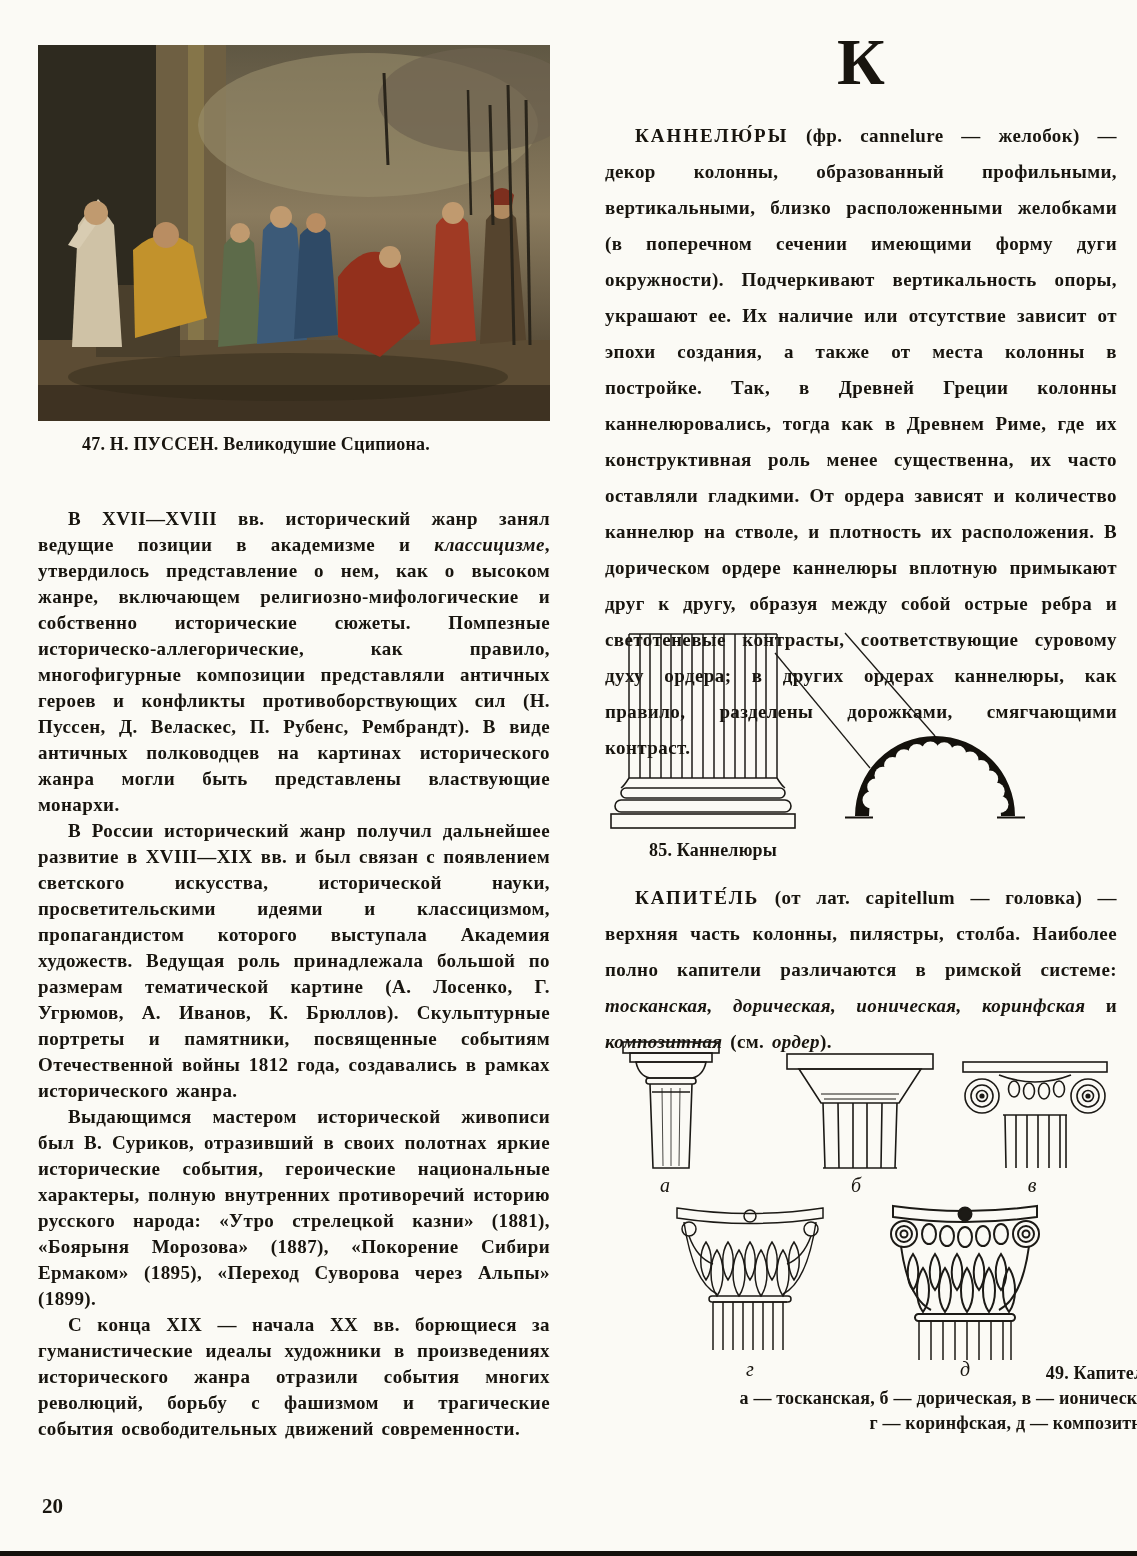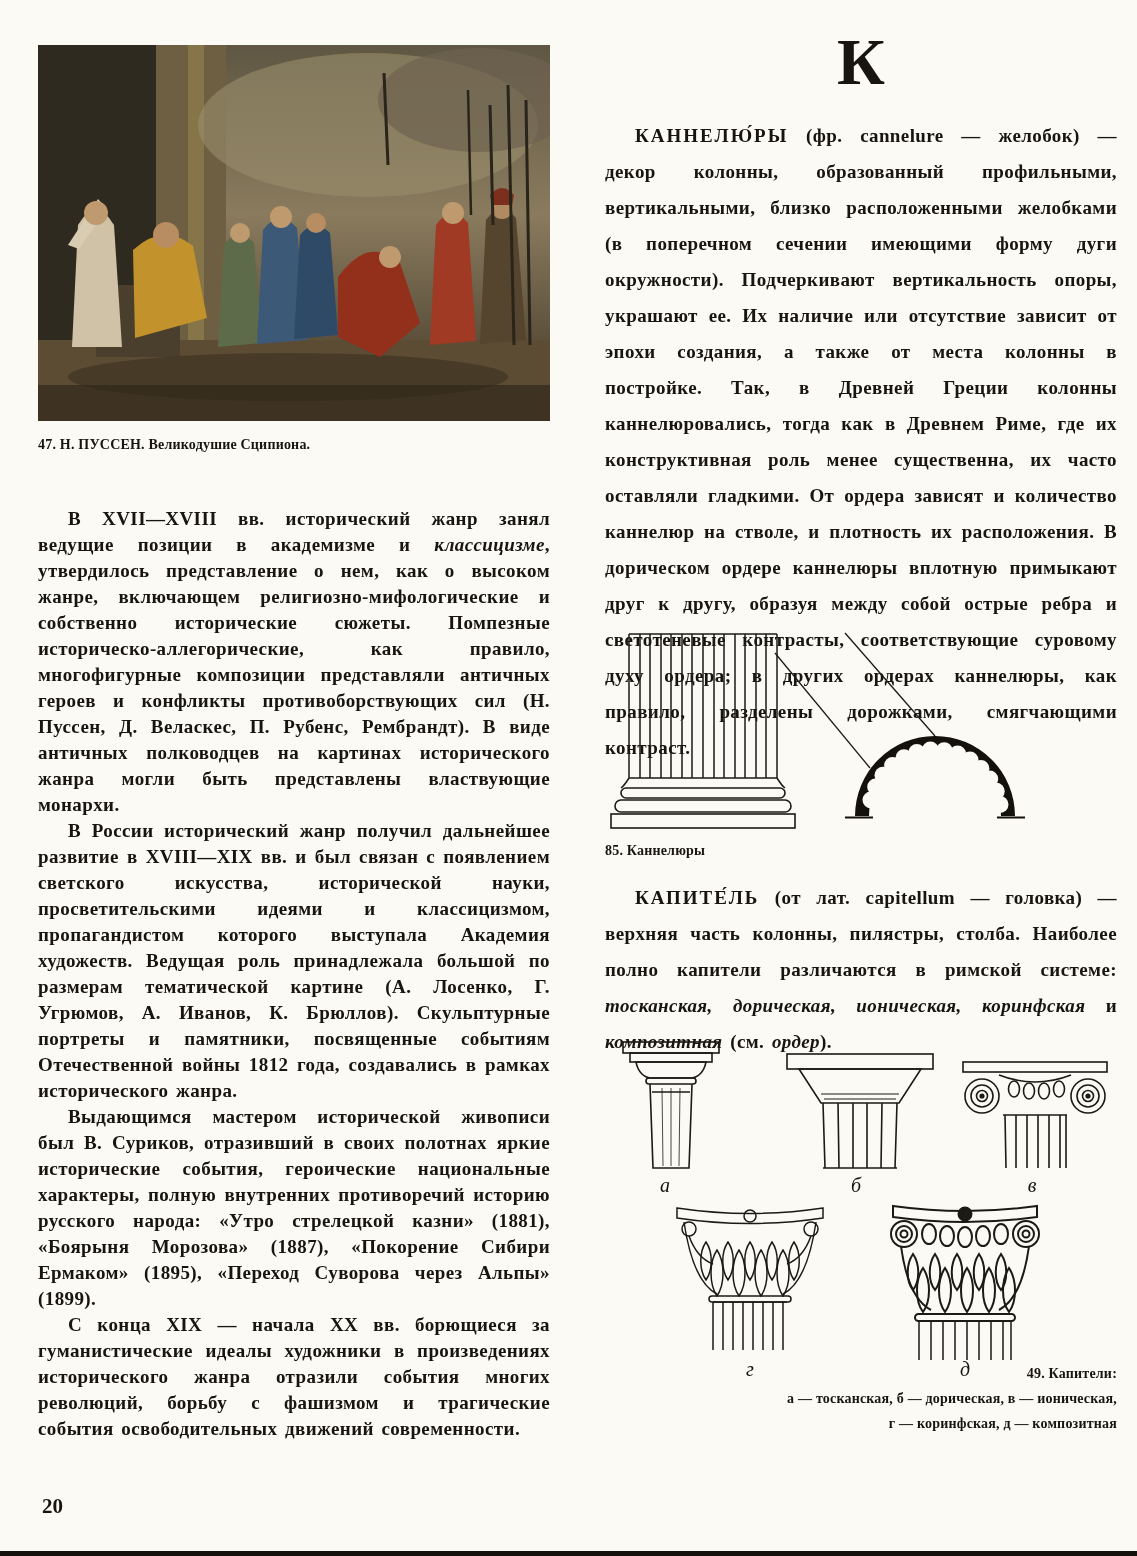--- a/index.html
+++ b/index.html
@@ -10,22 +10,22 @@
     font-family:"Liberation Serif", serif; color:#18150f;
   }
   .page::after {
     content:""; position:absolute; left:0; bottom:0; width:100%; height:5px;
     background:#14110c;
   }
   .painting { position:absolute; left:38px; top:45px; width:512px; height:376px; }
   .painting svg { display:block; width:100%; height:100%; }
 
   .caption {
-    position:absolute; font-size:14px; line-height:25px;
-    font-weight:bold; letter-spacing:.2px;
+    position:absolute; font-size:18px; line-height:25px;
+    font-weight:bold; letter-spacing:.2px;margin-left:44px;
   }
   .cap47 { left:38px; top:432px; width:512px; }
   .cap48 { left:605px; top:838px; width:512px; }
   .cap49 { left:605px; top:1361px; width:512px;text-align:right; }
 
   .body-text {
     position:absolute; left:38px; top:506px; width:512px;
     font-size:19px; line-height:26px; font-weight:bold;
     text-align:justify; letter-spacing:.4px; word-spacing:2.5px;
   }

